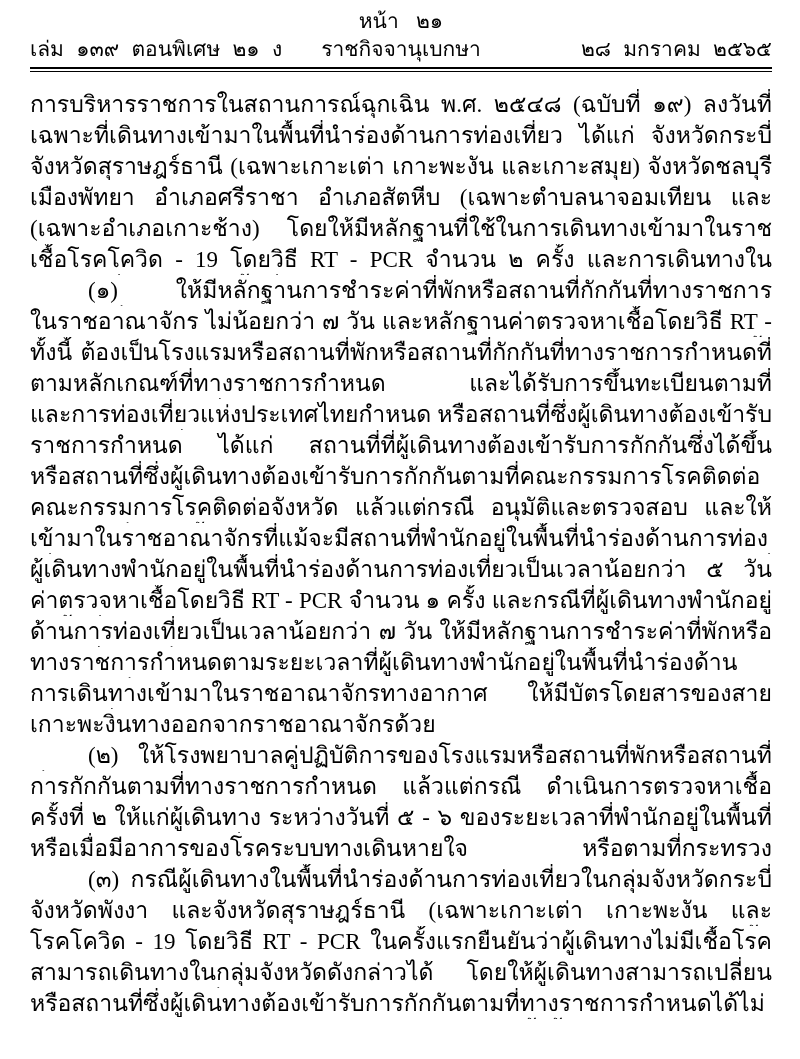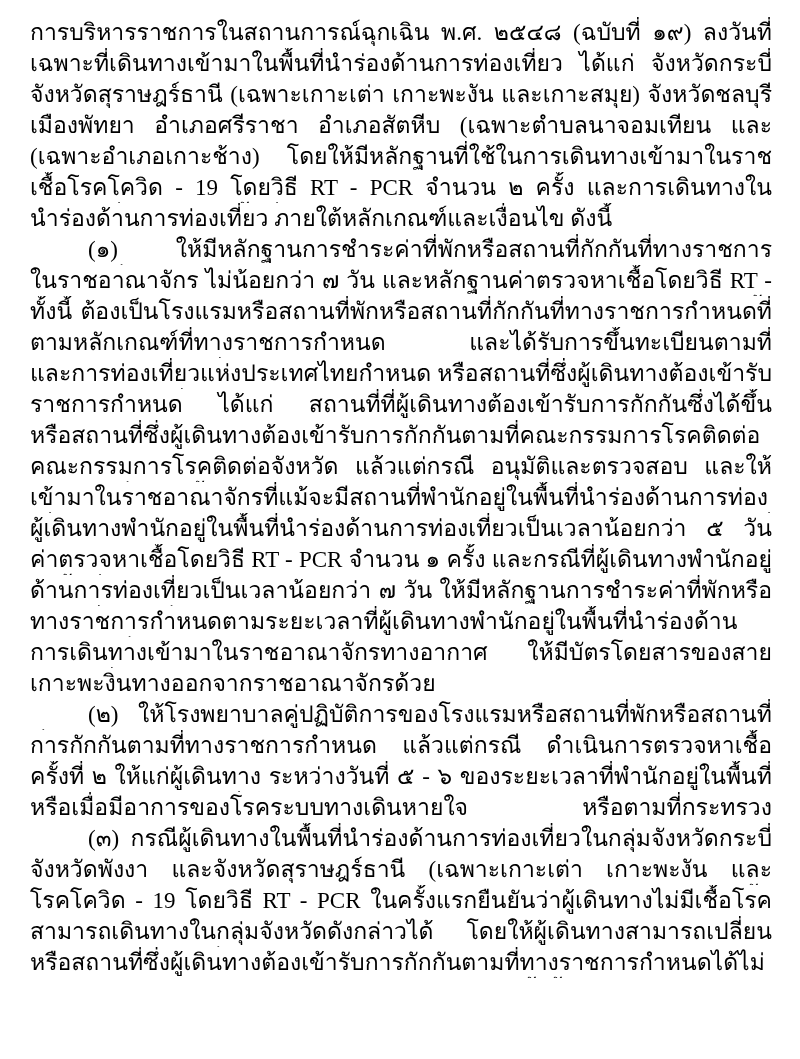--- a/index.html
+++ b/index.html
@@ -81,30 +81,41 @@
   }
   .line.flush-end {
     text-align-last: left;
   }
 </style>
 </head>
 <body>
 
 <div class="page">
   <div class="content">
+    <header>
+      <div class="page-no">หน้า ๒๑</div>
+      <div class="header-row">
+        <span class="h-left">เล่ม ๑๓๙ ตอนพิเศษ ๒๑ ง</span>
+        <span class="h-center">ราชกิจจานุเบกษา</span>
+        <span class="h-right">๒๘ มกราคม ๒๕๖๕</span>
+      </div>
+      <div class="double-rule">
+        <div class="rule-thick"></div>
+        <div class="rule-thin"></div>
+      </div>
+    </header>
 
     <main class="doc-body" id="body-container">
 
     <div class="line">การบริหารราชการในสถานการณ์ฉุกเฉิน พ.ศ. ๒๕๔๘ (ฉบับที่ ๑๙) ลงวันที่ ๑๔ ธันวาคม พ.ศ. ๒๕๖๔</div>
         <div class="line">เฉพาะที่เดินทางเข้ามาในพื้นที่นำร่องด้านการท่องเที่ยว ได้แก่ จังหวัดกระบี่ จังหวัดภูเก็ต จังหวัดพังงา</div>
         <div class="line">จังหวัดสุราษฎร์ธานี (เฉพาะเกาะเต่า เกาะพะงัน และเกาะสมุย) จังหวัดชลบุรี (เฉพาะอำเภอบางละมุง</div>
         <div class="line">เมืองพัทยา อำเภอศรีราชา อำเภอสัตหีบ (เฉพาะตำบลนาจอมเทียน และตำบลบางเสร่) และจังหวัดตราด</div>
         <div class="line">(เฉพาะอำเภอเกาะช้าง) โดยให้มีหลักฐานที่ใช้ในการเดินทางเข้ามาในราชอาณาจักร การตรวจหา</div>
         <div class="line">เชื้อโรคโควิด - 19 โดยวิธี RT - PCR จำนวน ๒ ครั้ง และการเดินทางในระหว่างที่พำนักอยู่ในพื้นที่</div>
-        <div class="line flush-end">นำร่องด้านการท่องเที่ยว ภายใต้หลักเกณฑ์และเงื่อนไข ดังนี้</div>
         <div class="line first-indent">(๑) ให้มีหลักฐานการชำระค่าที่พักหรือสถานที่กักกันที่ทางราชการกำหนดเมื่อผู้เดินทางเข้ามา</div>
         <div class="line">ในราชอาณาจักร ไม่น้อยกว่า ๗ วัน และหลักฐานค่าตรวจหาเชื้อโดยวิธี RT - PCR จำนวน ๒ ครั้ง</div>
         <div class="line">ทั้งนี้ ต้องเป็นโรงแรมหรือสถานที่พักหรือสถานที่กักกันที่ทางราชการกำหนดที่มีโรงพยาบาลคู่ปฏิบัติการ</div>
         <div class="line">ตามหลักเกณฑ์ที่ทางราชการกำหนด และได้รับการขึ้นทะเบียนตามที่กระทรวงการท่องเที่ยวและกีฬา</div>
         <div class="line">และการท่องเที่ยวแห่งประเทศไทยกำหนด หรือสถานที่ซึ่งผู้เดินทางต้องเข้ารับการกักกันตามที่ทาง</div>
         <div class="line">ราชการกำหนด ได้แก่ สถานที่ที่ผู้เดินทางต้องเข้ารับการกักกันซึ่งได้ขึ้นทะเบียนต่อกระทรวงสาธารณสุข</div>
         <div class="line">หรือสถานที่ซึ่งผู้เดินทางต้องเข้ารับการกักกันตามที่คณะกรรมการโรคติดต่อกรุงเทพมหานครหรือ</div>
         <div class="line">คณะกรรมการโรคติดต่อจังหวัด แล้วแต่กรณี อนุมัติและตรวจสอบ และให้บังคับใช้เงื่อนไขนี้กับผู้เดินทาง</div>
         <div class="line">เข้ามาในราชอาณาจักรที่แม้จะมีสถานที่พำนักอยู่ในพื้นที่นำร่องด้านการท่องเที่ยวด้วย เว้นแต่กรณีที่</div>
         <div class="line">ผู้เดินทางพำนักอยู่ในพื้นที่นำร่องด้านการท่องเที่ยวเป็นเวลาน้อยกว่า ๕ วัน ให้มีหลักฐานการชำระ</div>

